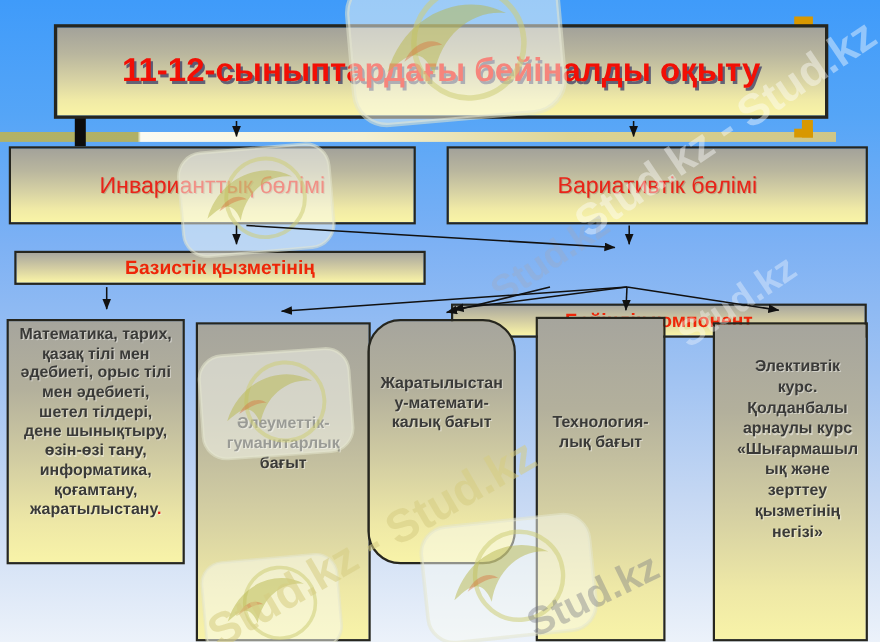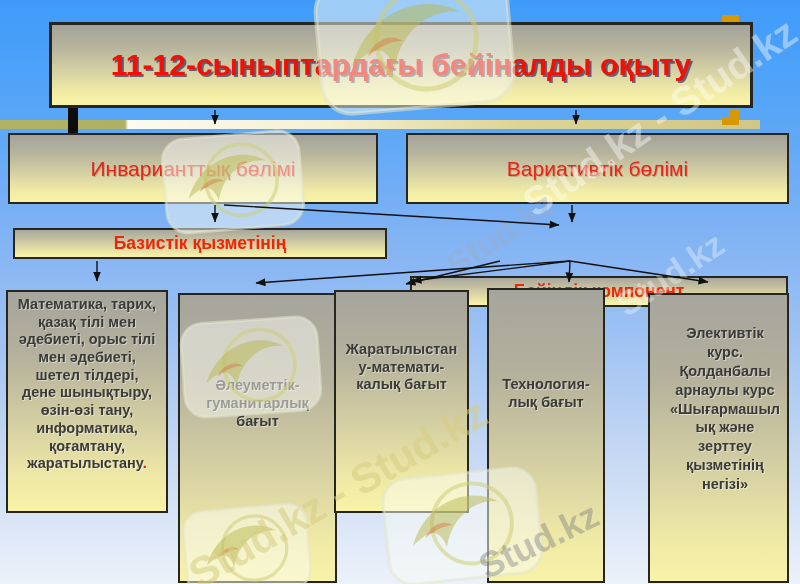--- a/index.html
+++ b/index.html
@@ -34,21 +34,21 @@
     align-items:center;
   }
   .colbox .t{
     font-size:14.5px;font-weight:bold;color:#3a3a38;line-height:1.24;
     white-space:pre-line;text-shadow:1px 1px 0 rgba(255,255,255,0.45);
   }
   #col1{left:6px;width:162px;align-items:flex-start;}
   #col1 .t{padding-top:4px;line-height:1.22;}
   #col1 .dot{color:#e01616;}
   #col2{left:178px;top:293px;width:159px;height:290px;padding-bottom:68px;}
-  #col3{left:334px;width:135px;padding-bottom:68px;}
+  #col3{left:334px;width:135px;padding-bottom:68px;border-radius:30px;}
   #col4{left:487px;top:288px;width:118px;height:295px;padding-bottom:84px;}
   #col5{left:648px;top:293px;width:141px;height:290px;padding-bottom:58px;}
   #col5 .t{line-height:1.3;margin-left:13px;}
   
   #stripe{
     left:0;top:120px;width:760px;height:9px;
     background:linear-gradient(90deg,#b2b266 0px,#b0b065 125px,#fbfbf2 128px,#f4f0d2 330px,#dcd494 520px,#cfc687 760px);
   }
   #black-bar{left:68px;top:107px;width:10px;height:26px;background:#0d0d0d;}
   .gold{background:#d89800;}

